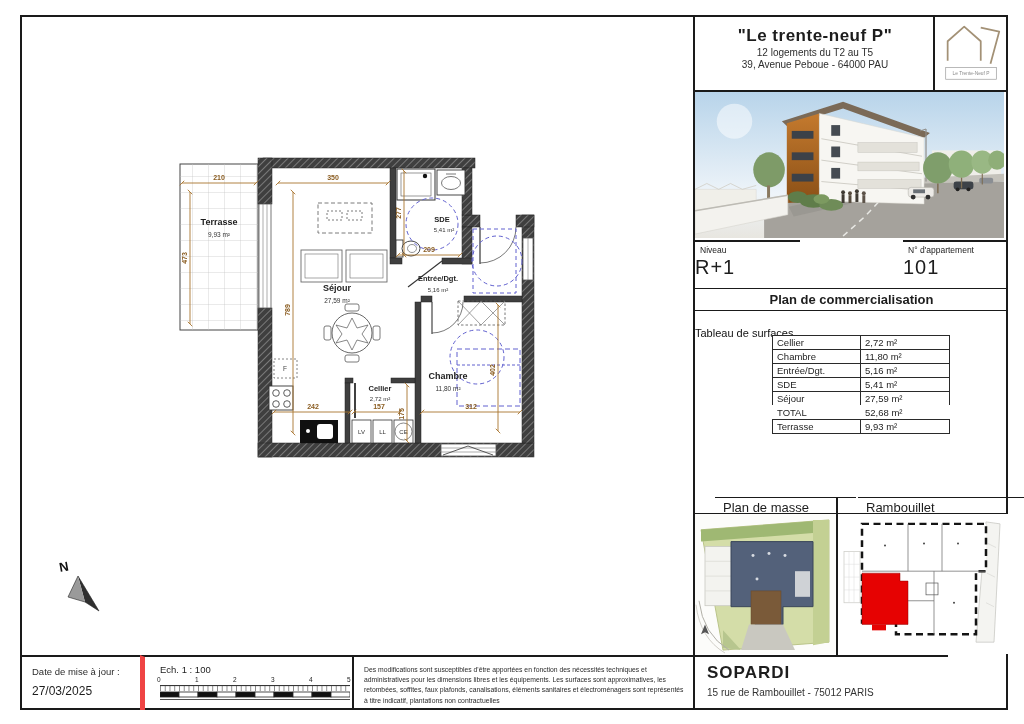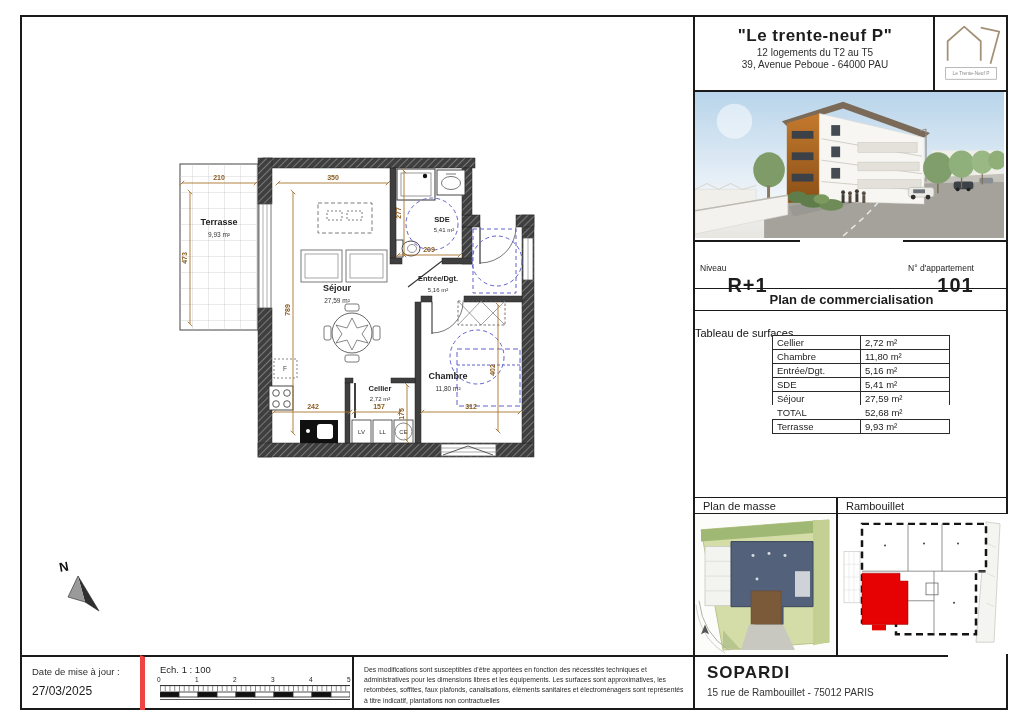--- a/index.html
+++ b/index.html
@@ -18,39 +18,39 @@
   #logo-box { left:933px; top:15px; width:75px; height:75px; border-left:2px solid #1a1a1a; }
 
   
   #photo-box { left:695px; top:90px; width:313px; height:150px; border-top:2px solid #1a1a1a; }
 
   
   .info-cell { top:240px; height:48px; border-top:2px solid #1a1a1a; }
   #cell-niveau { left:695px; width:105px; }
   #cell-type { left:800px; width:103px; border-left:1.5px solid #1a1a1a; border-right:1.5px solid #1a1a1a; }
   #cell-apt { left:903px; width:105px; }
-  .info-label { font-size:8.5px; color:#222; padding:21px 0 0 5px; }
-  .info-value { font-size:20px; font-weight:bold; text-align:center; margin-top:1px; letter-spacing:1px; }
+  .info-label { font-size:8.5px; color:#222; padding:3px 0 0 5px; }
+  .info-value { font-size:20px; font-weight:normal; margin-top:1px; letter-spacing:1px; }
 
   #plan-title-bar { left:695px; top:288px; width:313px; height:22px; border-top:1.5px solid #1a1a1a;
                     text-align:center; font-weight:bold; font-size:13px; line-height:22px; }
 
   
   #surfaces-section { left:695px; top:310px; width:313px; height:187px; border-top:1.5px solid #1a1a1a; }
   #surfaces-title { position:absolute; top:16px; width:100%; font-size:11px; color:#111; }
   #surfaces-table { position:absolute; left:77px; top:24px; width:178px; }
   .srow { height:15px; line-height:14px; font-size:9.5px; border:1px solid #2a2a2a; margin-top:-1px; display:flex; background:#fff; }
   .srow:first-child { margin-top:0; }
   .srow .lbl { width:88px; padding-left:4px; border-right:1px solid #2a2a2a; }
   .srow .val { flex:1; padding-left:4px; }
   .srow.open { border-color:transparent; }
   .srow.open .lbl { border-right-color:transparent; }
 
   
-  .map-label { top:497px; height:16px; border-top:1.5px solid #1a1a1a; font-size:11px; padding:2px 0 0 8px; }
+  .map-label { top:497px; height:16px; border-top:1.5px solid #1a1a1a; font-size:13px; padding:2px 0 0 8px;margin-left:20px; }
   #masse-label { left:695px; width:141px; }
   #local-label { left:838px; width:170px; }
   #maps-divider { left:836px; top:497px; width:2px; height:158px; background:#1a1a1a; }
   #masse-img { left:695px; top:513px; width:141px; height:142px; border-top:1.5px solid #1a1a1a; }
   #local-img { left:838px; top:513px; width:170px; height:142px; border-top:1.5px solid #1a1a1a; }
 
   
   #sopardi-box { left:695px; top:655px; width:253px; height:55px; border-top:2px solid #1a1a1a; padding:6px 8px 0 12px; }
   #sopardi-box .company { font-size:17px; font-weight:bold; letter-spacing:1px; }
   #sopardi-box .addr { font-size:10px; color:#333; margin-top:4px; }

